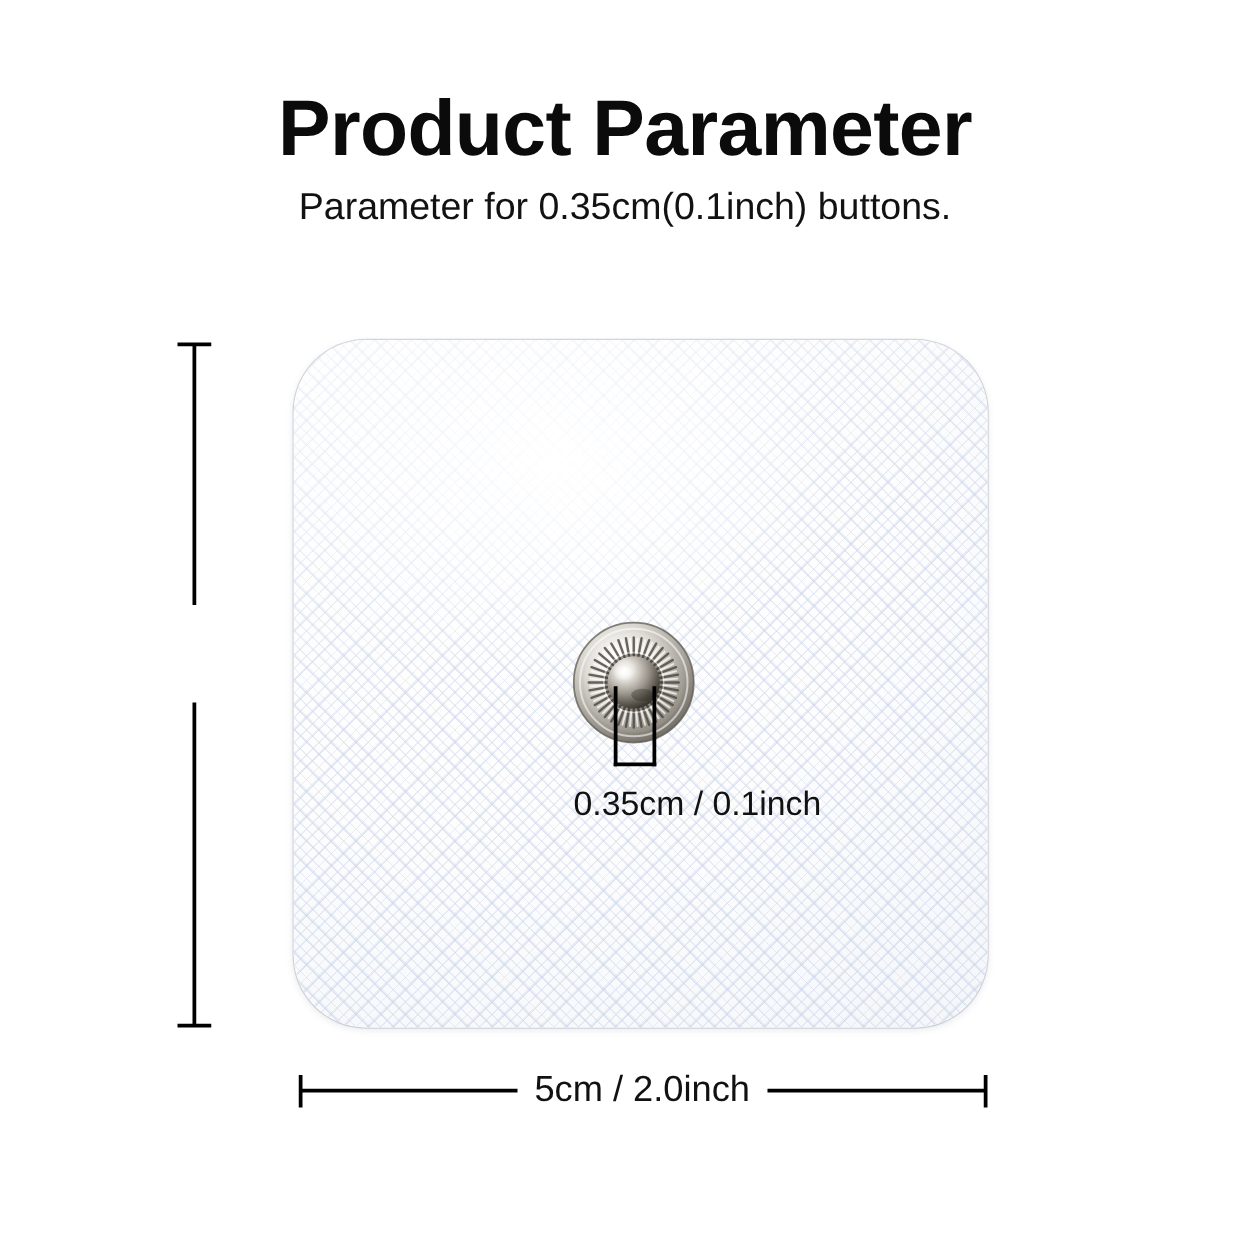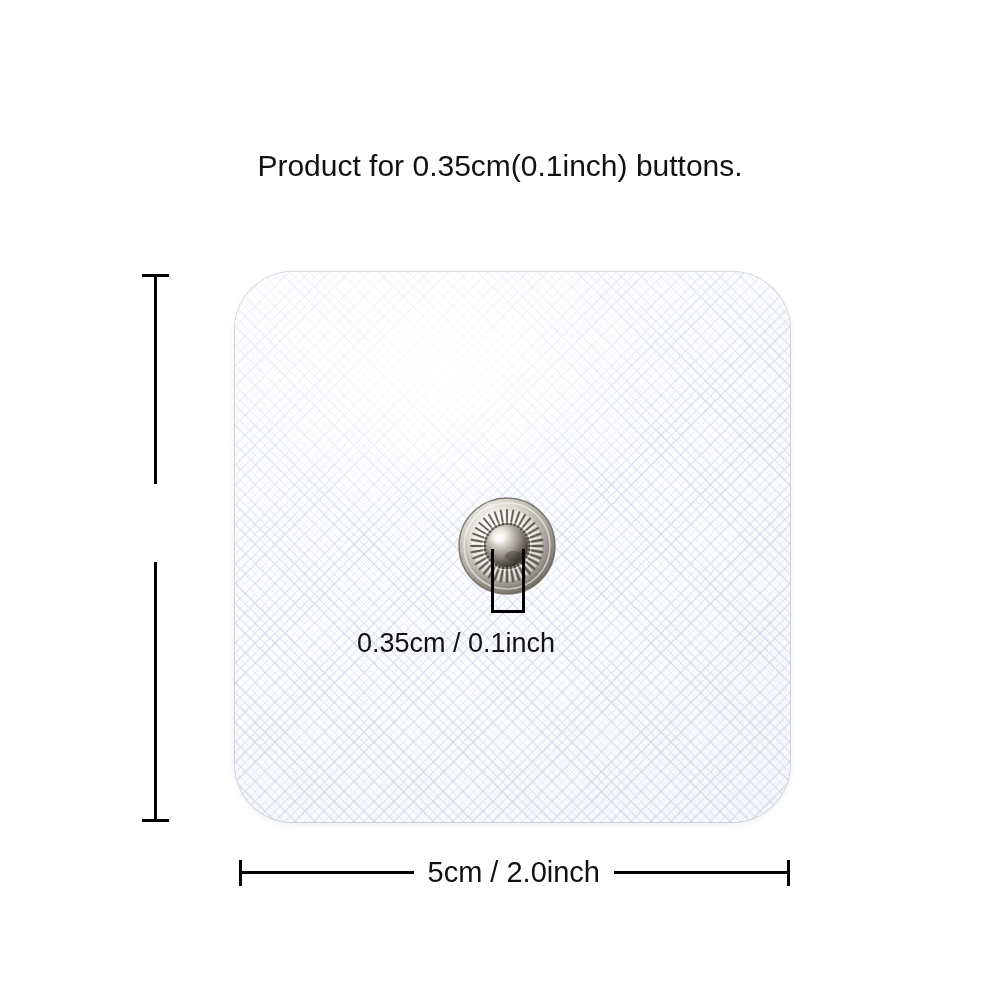--- a/index.html
+++ b/index.html
@@ -155,34 +155,35 @@
   
   .b-ext-left   { left: 491px; top: 549px; width: 3px; height: 64px; }
   .b-ext-right  { left: 522px; top: 549px; width: 3px; height: 64px; }
   .b-base       { left: 491px; top: 610px; width: 34px; height: 3px; }
 
   .b-label {
     position: absolute;
     left: 357px;
     top: 630px;
     width: 300px;
-    text-align: left;
+    text-align: right;
     font-size: 27px;
     line-height: 1;
     color: #111111;
     white-space: nowrap;
   }
 </style>
 </head>
 <body>
 
 <div id="page">
 
-
-  <div class="subtitle">Product for 0.35cm(0.1inch) buttons.</div>
+  <div class="title">Product Parameter</div>
+
+  <div class="subtitle">Parameter for 0.35cm(0.1inch) buttons.</div>
 
   <div class="pad">
     <div class="pad-texture"></div>
     <div class="pad-sheen"></div>
   </div>
 
   <div class="snap">
     <svg width="100" height="100" viewBox="0 0 100 100" aria-hidden="true">
       <defs>
         <radialGradient id="ringGrad" cx="36%" cy="28%" r="78%">

